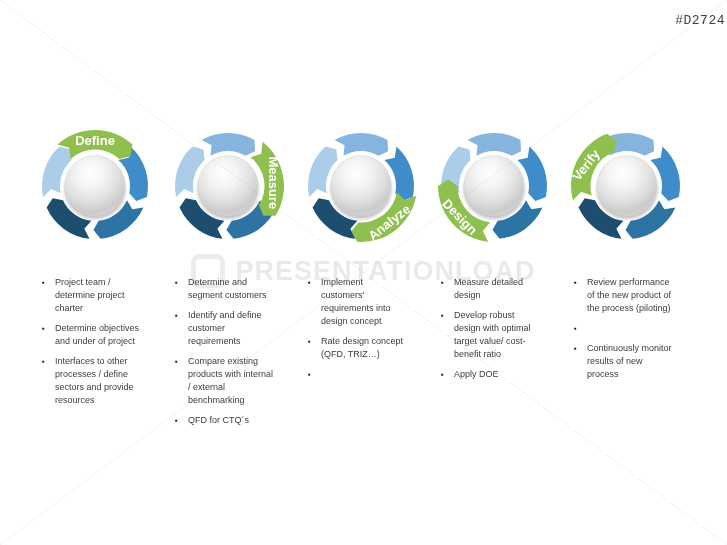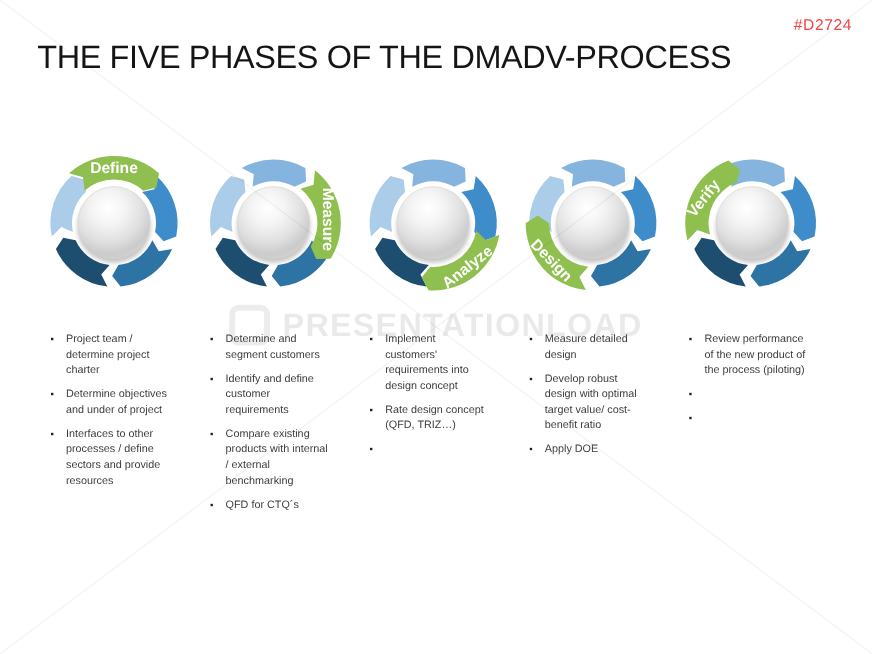--- a/index.html
+++ b/index.html
@@ -4,23 +4,24 @@
 <style>
   html,body{margin:0;padding:0;background:#ffffff;}
   .slide{
     position:relative;
     width:727px;height:545px;
     background:#ffffff;
     overflow:hidden;
     font-family:"Liberation Sans", sans-serif;
   }
   .tag{
-    position:absolute;top:13px;right:17px;
-    font-size:13px;color:#ef4444;letter-spacing:0.5px;
+    position:absolute;top:13px;right:2px;
+    font-size:13px;color:#404040;letter-spacing:0.5px;
     z-index:3;
+    font-family:Liberation Mono, monospace;
   }
   .title{
     position:absolute;left:31px;top:33px;
     font-size:27px;font-weight:400;color:#151515;
     letter-spacing:-0.3px;white-space:nowrap;
     z-index:3;
   }
   .watermark{
     position:absolute;left:0;right:0;top:247px;height:48px;
     display:flex;align-items:center;justify-content:center;gap:10px;
@@ -73,21 +74,20 @@
         <stop offset="100%" stop-color="#d6d6d6"></stop>
       </radialGradient>
       <filter id="softBlur" x="-40%" y="-40%" width="180%" height="180%">
         <feGaussianBlur stdDeviation="1.8"></feGaussianBlur>
       </filter>
     </defs>
   </svg>
 
   <div class="tag">#D2724</div>
 
-  <div class="title">THE FIVE PHASES OF THE DMADV-PROCESS</div>
 
   <div class="watermark">
     <div class="wm-logo"></div>
     <span class="wm-text">PRESENTATIONLOAD</span>
   </div>
 
   <div class="diagram-row">
       <svg viewBox="0 0 124 124" class="ring-svg" style="left: 33px;">
         <path d="M 97.46 22.61 A 53 53 0 0 1 113.84 73.02 L 103.35 77.05 L 96.24 69.28 A 35 35 0 0 0 85.42 35.99 L 95.71 33.72 Z" fill="#3e8cca"></path>
         <path d="M 110.42 83.56 A 53 53 0 0 1 67.54 114.71 L 60.46 105.97 L 65.66 96.81 A 35 35 0 0 0 93.97 76.24 L 99.31 85.32 Z" fill="#2d73a4"></path>
@@ -203,20 +203,21 @@
       <div class="col" style="left: 574px;">
         <div class="b-item">
           <span class="sq">▪</span>
           <span class="bt">Review performance of the new product of the process (piloting)</span>
         </div>
         <div class="b-item">
           <span class="sq">▪</span>
         </div>
         <div class="b-item">
           <span class="sq">▪</span>
+          <span class="bt">Continuously monitor results of new process</span>
         </div>
       </div>
     </div>
 
   <svg class="xlines" width="727" height="545">
     <line x1="0" y1="0" x2="727" y2="545" stroke="rgba(0,0,0,0.055)" stroke-width="1"></line>
     <line x1="727" y1="0" x2="0" y2="545" stroke="rgba(0,0,0,0.055)" stroke-width="1"></line>
   </svg>
 
 </div>

